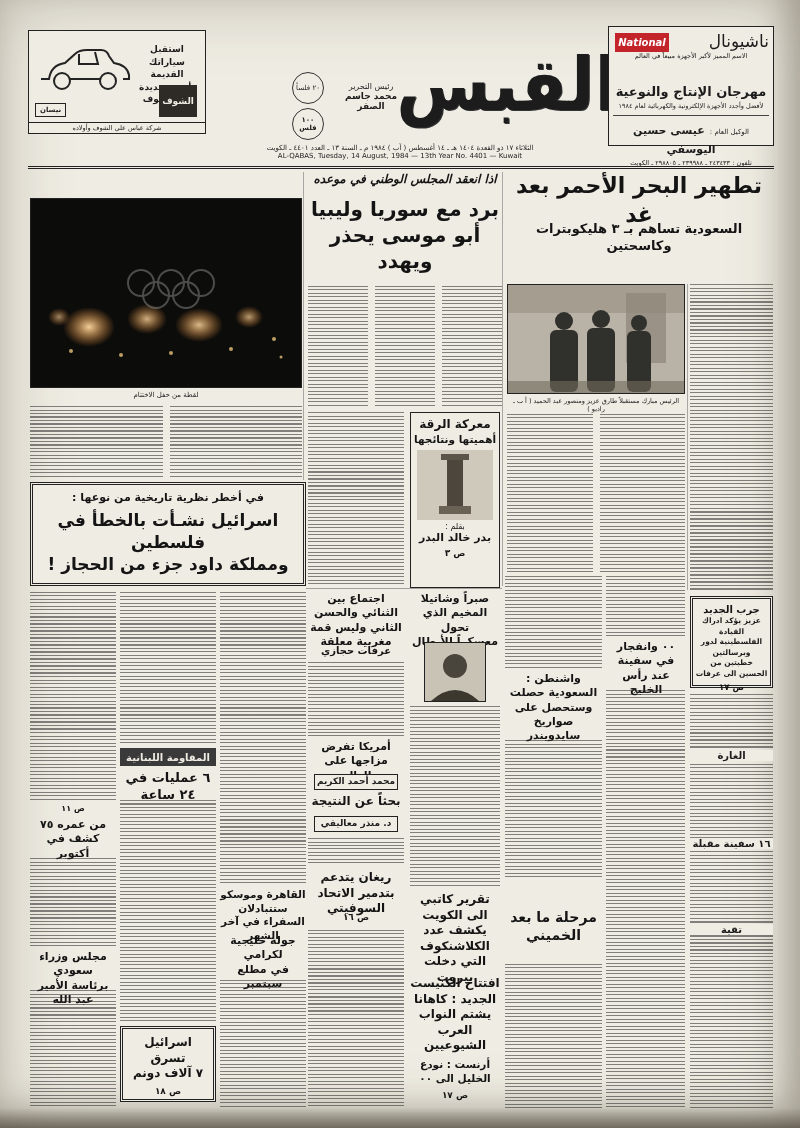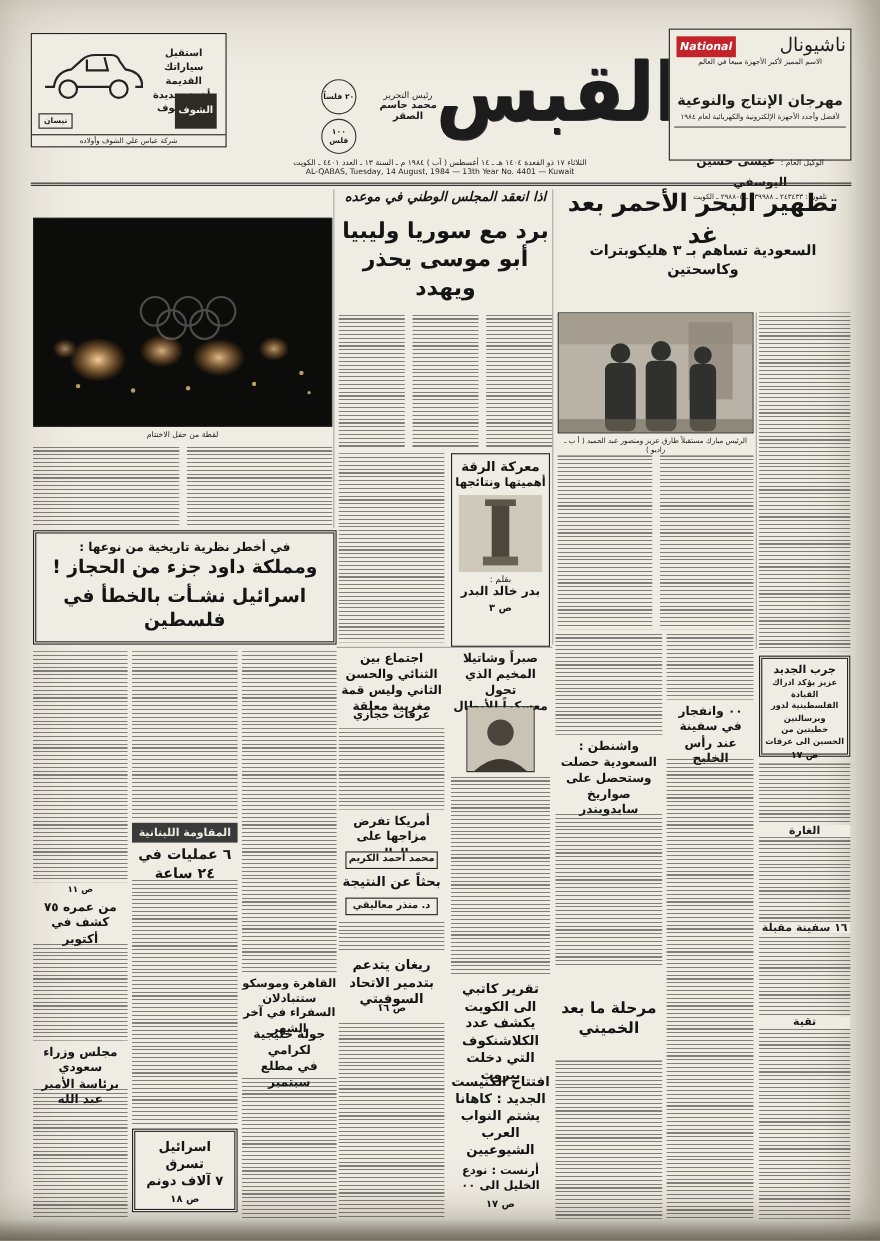--- a/index.html
+++ b/index.html
@@ -43,40 +43,40 @@
       <div style="font-size:9px;font-weight:bold;line-height:1.4">بأخرى جديدة من الشوف</div>
     </div>
     <div class="abs" style="right:8px;bottom:16px;width:38px;height:32px;background:#2e2b26;color:#efece3;display:flex;align-items:center;justify-content:center;font-size:9px;font-weight:bold">
       <span>الشوف</span>
     </div>
     <div class="abs plate" style="left:6px;bottom:16px;padding:1px 4px;font-size:7px">نيسان</div>
     <div class="abs tiny" style="left:0;bottom:0;width:100%;border-top:1px solid #222;padding:1px 0;font-size:6.5px">شركة عباس علي الشوف وأولاده</div>
   </div>
 
   <div class="abs" style="left:288px;top:30px;width:318px;height:112px">
-    <div class="abs" style="left:4px;top:42px;width:32px;height:32px;border:1px solid #333;border-radius:50%;display:flex;align-items:center;justify-content:center;font-size:7px;font-weight:bold;text-align:center">٢٠ فلساً</div>
+    <div class="abs" style="left:4px;top:42px;width:32px;height:32px;border:1px solid #333;border-radius:50%;display:flex;align-items:center;justify-content:center;font-size:7px;font-weight:normal;text-align:center">٢٠ فلساً</div>
     <div class="abs" style="left:4px;top:78px;width:32px;height:32px;border:1px solid #333;border-radius:50%;display:flex;align-items:center;justify-content:center;font-size:7px;font-weight:bold;text-align:center">١٠٠ فلس</div>
     <div class="abs" style="left:44px;top:52px;width:78px;text-align:center">
       <div style="font-size:8px">رئيس التحرير</div>
       <div style="font-size:9px;font-weight:bold">محمد جاسم الصقر</div>
     </div>
     <div class="abs" style="right:6px;top:2px;width:186px;height:104px;display:flex;align-items:center;justify-content:center">
       <span style="font-size:68px;font-weight:bold;transform:scaleY(1.08);letter-spacing:-2px;text-shadow:1px 1px 0 #333">القبس</span>
     </div>
   </div>
 
   <div class="abs box" style="left:608px;top:26px;width:166px;height:120px;padding:4px">
     <div class="abs" style="left:6px;top:6px;width:54px;height:19px;background:#c2242a;color:#fff;display:flex;align-items:center;justify-content:center;font-size:10px;font-weight:bold;font-style:italic">
       <span>National</span>
     </div>
     <div style="text-align:right;font-size:17px;font-weight:normal;letter-spacing:1px">ناشيونال</div>
     <div style="text-align:center;font-size:6.5px;margin-top:1px">الاسم المميز لأكبر الأجهزة مبيعاً في العالم</div>
     <div style="text-align:center;font-size:13px;font-weight:bold;margin-top:24px">مهرجان الإنتاج والنوعية</div>
     <div style="text-align:center;font-size:6.5px;margin-top:3px">لأفضل وأجدد الأجهزة الإلكترونية والكهربائية لعام ١٩٨٤</div>
-    <div style="border-top:1px solid #444;margin-top:5px;padding-top:19px;text-align:center">
+    <div style="border-top:1px solid #444;margin-top:5px;padding-top:3px;text-align:center">
       <span style="font-size:7px">الوكيل العام :</span>
       <span style="font-size:11px;font-weight:bold">عيسى حسين اليوسفي</span>
       <div style="font-size:6.5px;margin-top:2px">تلفون : ٢٤٣٤٣٣ ـ ٢٣٩٩٨٨ ـ ٢٩٨٨٠٥ ـ الكويت</div>
     </div>
   </div>
 
   <div class="abs" style="left:180px;top:144px;width:440px;text-align:center">
     <div style="font-size:7px">الثلاثاء ١٧ ذو القعدة ١٤٠٤ هـ ـ ١٤ أغسطس ( آب ) ١٩٨٤ م ـ السنة ١٣ ـ العدد ٤٤٠١ ـ الكويت</div>
     <div class="ltr" style="font-size:7px">AL-QABAS, Tuesday, 14 August, 1984 — 13th Year No. 4401 — Kuwait</div>
   </div>
@@ -158,22 +158,22 @@
   <div class="abs cols" style="left:507px;top:414px;width:178px;height:158px">
     <div class="sim"></div>
       <div class="sim"></div>
   </div>
   <div class="abs cols" style="left:690px;top:284px;width:83px;height:308px">
     <div class="sim"></div>
   </div>
 
   <div class="abs dbox" style="left:30px;top:482px;width:276px;height:104px;padding:6px 4px">
     <div class="hd" style="font-size:11px">في أخطر نظرية تاريخية من نوعها :</div>
+    <div class="hd" style="font-size:17px;margin-top:4px">اسرائيل نشـأت بالخطأ في فلسطين</div>
     <div class="hd" style="font-size:17px">ومملكة داود جزء من الحجاز !</div>
-    <div class="hd" style="font-size:17px;margin-top:4px">اسرائيل نشـأت بالخطأ في فلسطين</div>
   </div>
 
   <div class="abs cols" style="left:30px;top:592px;width:86px;height:210px">
       <div class="sim"></div>
     </div>
   <div class="abs hd" style="left:30px;top:804px;width:86px;font-size:8px">ص ١١</div>
   <div class="abs" style="left:30px;top:818px;width:86px">
     <div class="hd" style="font-size:11px">من عمره ٧٥</div>
     <div class="hd" style="font-size:11px">كشف في أكتوبر</div>
   </div>

